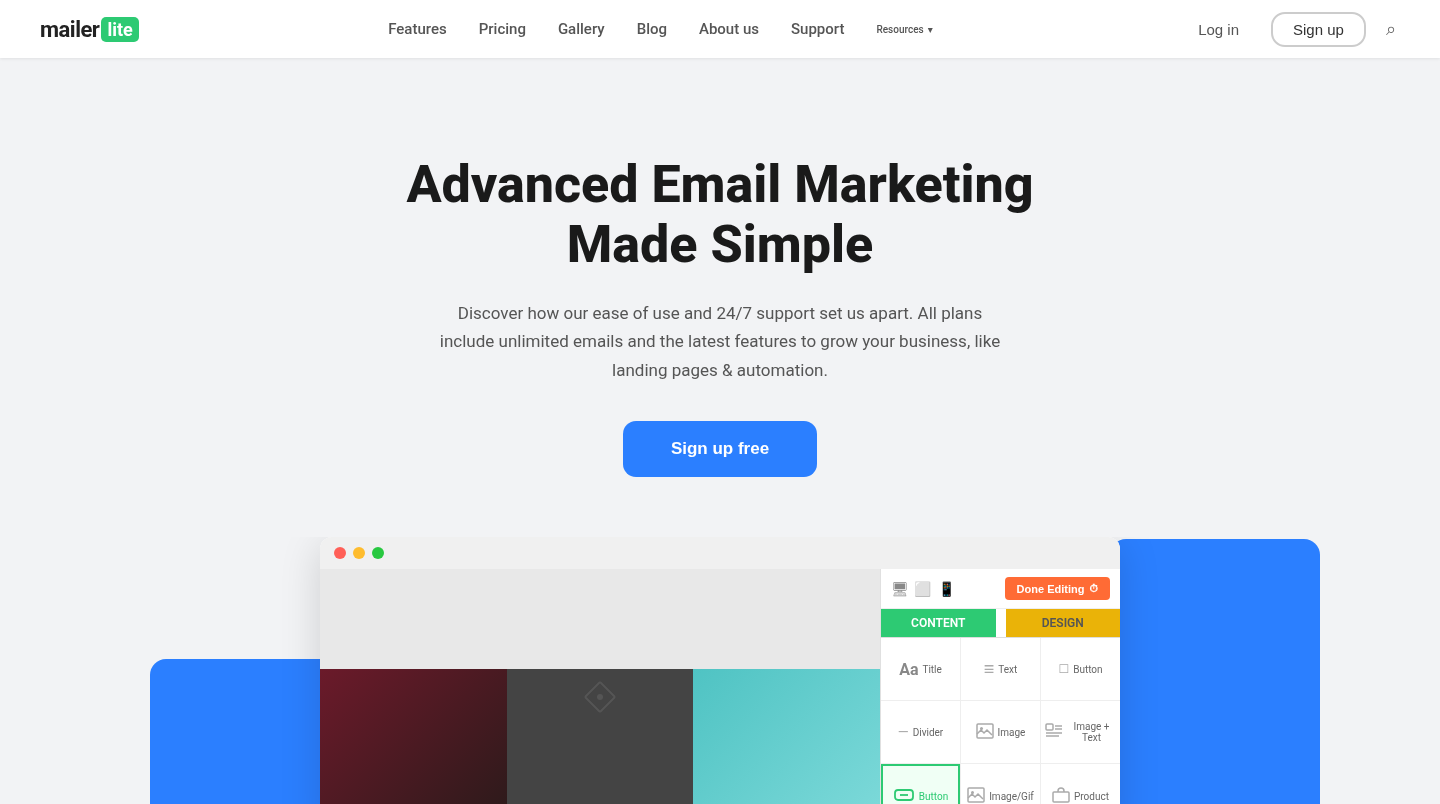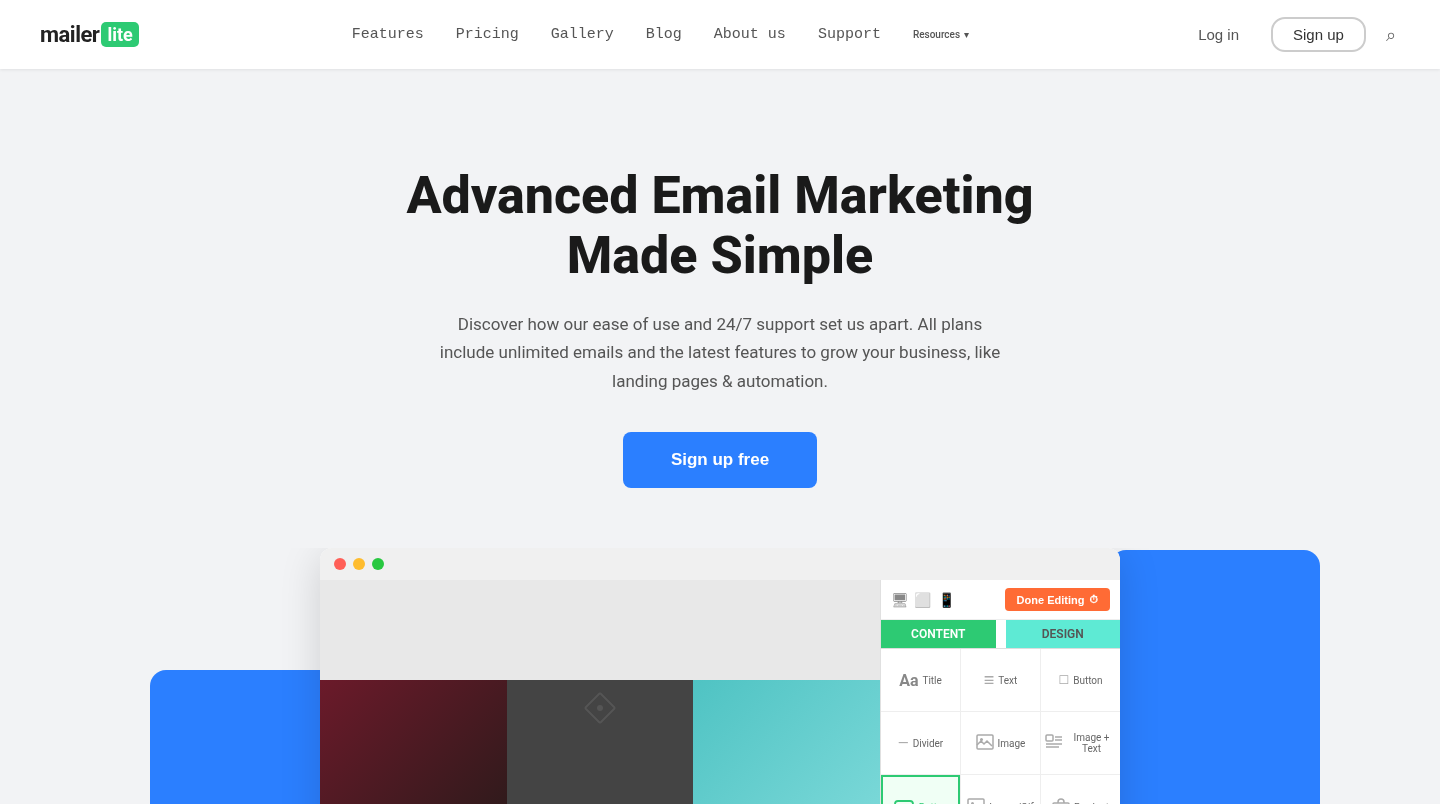--- a/index.html
+++ b/index.html
@@ -1,34 +1,33 @@
 <!DOCTYPE html>
 <html><head>
   <meta charset="utf-8">
   <style>
     * { margin: 0; padding: 0; box-sizing: border-box; }
     body { font-family: -apple-system, BlinkMacSystemFont, 'Segoe UI', Roboto, sans-serif; background: #f8f9fa; color: #222; }
 
     
     nav {
       display: flex; align-items: center; justify-content: space-between;
-      background: #fff; padding: 0 40px; height: 69px;
+      background: #fff; padding: 0 40px; height: 58px;
       box-shadow: 0 1px 3px rgba(0,0,0,0.08); position: relative; z-index: 10;
     }
     .nav-logo { display: flex; align-items: center; gap: 0; cursor: pointer; }
     .logo-mailer { font-size: 22px; font-weight: 700; color: #222; letter-spacing: -0.5px; }
     .logo-lite {
       background: #2dca73; color: #fff; font-size: 18px; font-weight: 700;
       padding: 2px 6px; border-radius: 5px; margin-left: 2px;
     }
     .nav-links { display: flex; align-items: center; gap: 32px; }
     .nav-links a {
       text-decoration: none; color: #555; font-size: 15px; font-weight: 500;
       white-space: nowrap;
-      font-family: Liberation Mono, monospace;
     }
     .nav-resources { display: flex; align-items: center; gap: 4px; cursor: pointer; color: #555; font-size: 15px; font-weight: 500; }
     .nav-resources span { font-size: 10px; }
     .nav-actions { display: flex; align-items: center; gap: 16px; }
     .btn-login {
       background: none; border: none; color: #555; font-size: 15px; font-weight: 500;
       cursor: pointer; padding: 8px 16px;
     }
     .btn-signup {
       background: none; border: 2px solid #ccc; color: #333; font-size: 15px; font-weight: 500;
@@ -44,21 +43,21 @@
     .hero h1 {
       font-size: 52px; font-weight: 800; color: #1a1a1a; line-height: 1.15;
       max-width: 700px; margin: 17px auto 24px;
     }
     .hero p {
       font-size: 17px; color: #555; line-height: 1.7;
       max-width: 580px; margin: 0 auto 36px;
     }
     .btn-cta {
       background: #2b7fff; color: #fff; border: none; padding: 18px 48px;
-      font-size: 17px; font-weight: 600; border-radius: 8px; cursor: pointer;
+      font-size: 17px; font-weight: 600; border-radius: 13px; cursor: pointer;
       display: inline-block; margin-bottom: 60px;
     }
 
     
     .browser-wrap {
       position: relative; max-width: 800px; margin: 0 auto;
       background: #fff; border-radius: 12px 12px 0 0;
       box-shadow: 0 8px 40px rgba(0,0,0,0.15);
       overflow: hidden;
     }
@@ -89,21 +88,21 @@
       background: #ff6b35; color: #fff; border: none; padding: 5px 12px;
       font-size: 11px; font-weight: 600; border-radius: 4px; cursor: pointer;
       display: flex; align-items: center; gap: 5px;
     }
     .panel-tabs { display: flex; border-bottom: 1px solid #ddd; gap: 10px; }
     .panel-tab {
       flex: 1; text-align: center; padding: 7px 0; font-size: 12px; font-weight: 600;
       cursor: pointer;
     }
     .panel-tab.active { background: #2dca73; color: #fff; }
-    .panel-tab.inactive { background: #5eead4; color: #555; }
+    .panel-tab.inactive { background: #eab308; color: #555; }
     .panel-grid {
       display: grid; grid-template-columns: 1fr 1fr 1fr; gap: 1px;
       background: #eee; flex: 1;
     }
     .panel-cell {
       background: #fff; display: flex; flex-direction: row;
       align-items: center; justify-content: center; padding: 10px 4px; gap: 4px;
       font-size: 10px; color: #666;
     }
     .panel-cell-icon { font-size: 18px; color: #aaa; }

